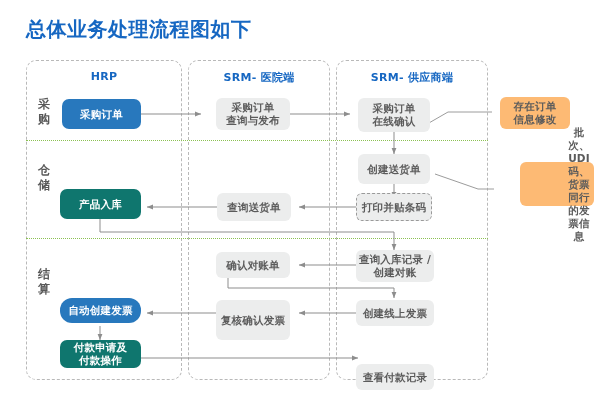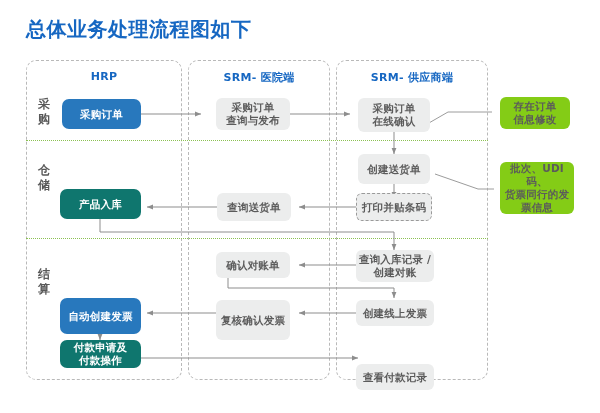--- a/index.html
+++ b/index.html
@@ -73,21 +73,21 @@
   }
   .node.blue{
     background:#2878bd;color:#ffffff;font-weight:bold;
     border-radius:7px;
   }
   .node.green{
     background:#0f766e;color:#ffffff;font-weight:bold;
     border-radius:7px;
   }
   .node.note{
-    background:#84cc16;color:#5b5b5b;font-weight:bold;
+    background:#fdba74;color:#5b5b5b;font-weight:bold;
     border-radius:6px;
   }
 
   
   svg.wires{
     position:absolute;left:0;top:0;width:600px;height:413px;
     pointer-events:none;
   }
   .wire{stroke:#8d8d8d;stroke-width:1;fill:none;}
   .wire-thin{stroke:#9c9c9c;stroke-width:1;fill:none;}
@@ -158,26 +158,26 @@
 在线确认</div>
 
   <div class="node grey" style="left:358px;top:154px;width:72px;height:30px;">创建送货单</div>
   <div class="node grey-dash" style="left:356px;top:193px;width:76px;height:28px;">打印并贴条码</div>
   <div class="node grey" style="left:217px;top:193px;width:74px;height:28px;">查询送货单</div>
   <div class="node green" style="left:60px;top:189px;width:81px;height:30px;">产品入库</div>
 
   <div class="node grey" style="left:216px;top:252px;width:74px;height:26px;">确认对账单</div>
   <div class="node grey" style="left:356px;top:250px;width:78px;height:32px;">查询入库记录 /
 创建对账</div>
-  <div class="node blue" style="left:60px;top:298px;width:81px;height:36px;">自动创建发票</div>
+  <div class="node blue" style="left:60px;top:298px;width:81px;height:25px;border-radius:12px;">自动创建发票</div>
   <div class="node grey" style="left:216px;top:300px;width:74px;height:40px;">复核确认发票</div>
   <div class="node grey" style="left:356px;top:300px;width:78px;height:26px;">创建线上发票</div>
   <div class="node green" style="left:60px;top:340px;width:81px;height:28px;">付款申请及
 付款操作</div>
   <div class="node grey" style="left:356px;top:345px;width:78px;height:26px;margin-top:19px;">查看付款记录</div>
 
   <div class="node note" style="left:500px;top:97px;width:70px;height:32px;">存在订单
 信息修改</div>
-  <div class="node note" style="left:500px;top:162px;width:74px;height:52px;">批次、UDI 码、
+  <div class="node note" style="left:520px;top:162px;width:74px;height:44px;padding-left:44px;">批次、UDI 码、
 货票同行的发
 票信息</div>
 
 </div>
 
 </body></html>

